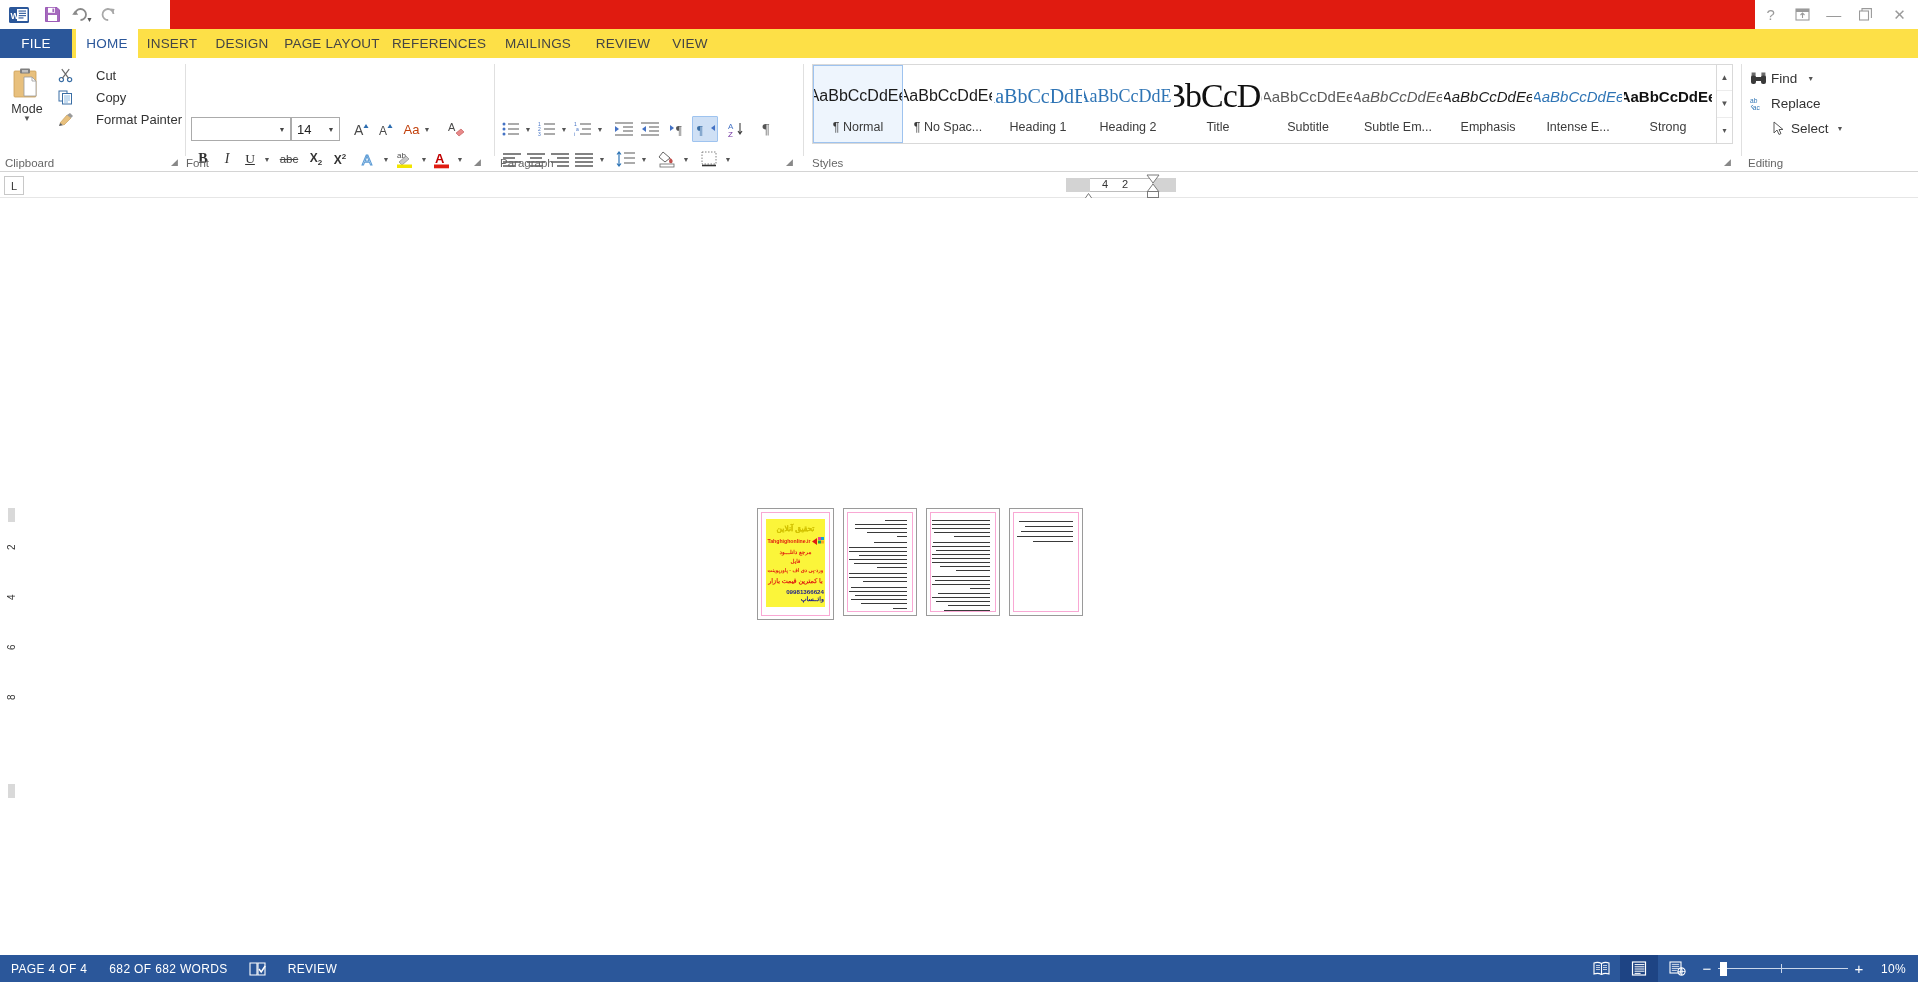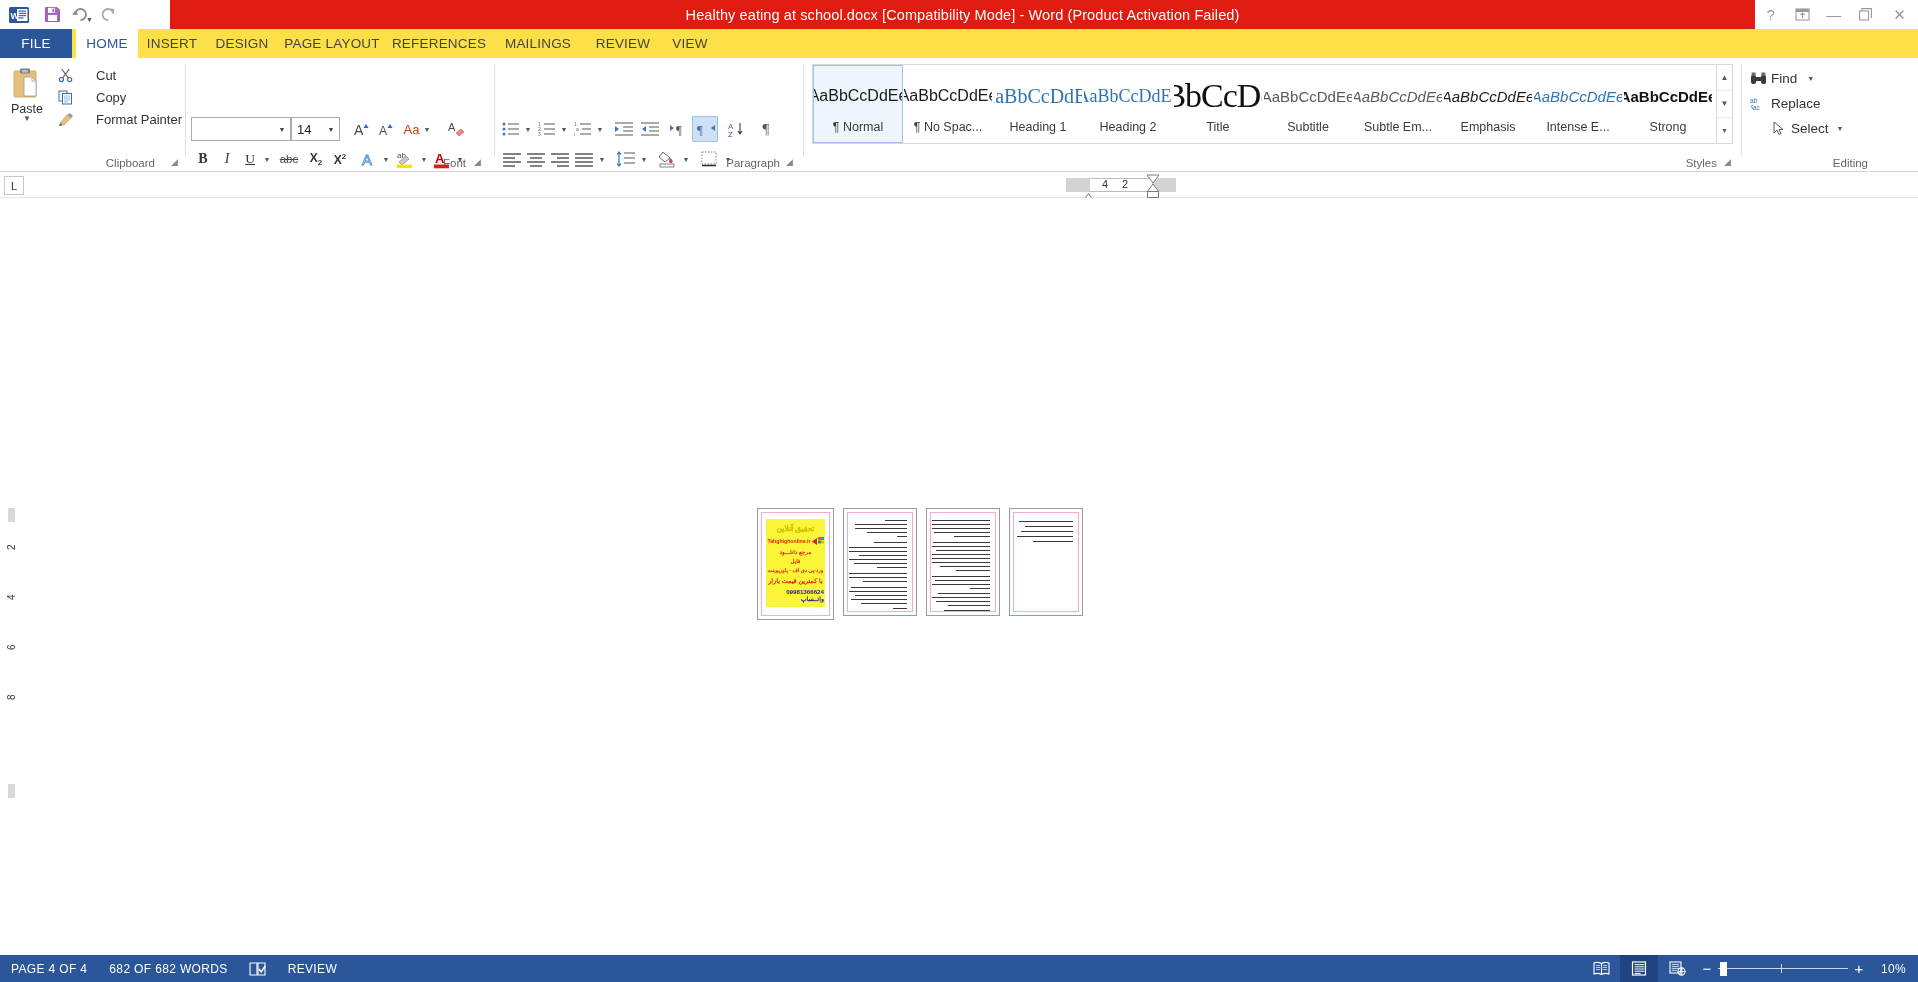--- a/index.html
+++ b/index.html
@@ -68,21 +68,21 @@
     position: absolute; right: 6px; top: 29px; height: 29px;
     display: flex; align-items: center; font-size: 13.5px; color: #444;
   }
   
   #ribbon {
     position: absolute; left: 0; top: 58px; width: 1918px; height: 114px;
     background: #ffffff; border-bottom: 1px solid #d4d4d4;
   }
   .grp-label {
     position: absolute; bottom: 2px; font-size: 11.5px; color: #666666;
-    text-align: right; white-space: nowrap;
+    text-align: left; white-space: nowrap;
   }
   .grp-sep {
     position: absolute; top: 6px; width: 1px; height: 92px; background: #e0e0e0;
   }
   .dlg-launcher {
     position: absolute; bottom: 3px; width: 11px; height: 11px;
     font-size: 9px; color: #888;
   }
   
   #paste-btn {
@@ -261,21 +261,20 @@
       <svg width="17" height="17" viewBox="0 0 17 17">
         <path d="M13.5 8 A5.5 5.5 0 1 0 8.2 14" fill="none" stroke="#a8a8a8" stroke-width="1.8"></path>
         <path d="M10.5 2.6 L14.6 3.0 L13.1 7.0 Z" fill="#a8a8a8"></path>
       </svg>
     </div>
     <div class="qat-btn">
       <span style="color:#ffffff;font-size:8px;">▼</span>
     </div>
   </div>
 
-  <div id="title-text">Healthy eating at school.docx [Compatibility Mode]  -  Word (Product Activation Failed)</div>
 
   <div id="wincontrols">
     <div class="wc-btn">?</div>
     <div class="wc-btn">
       <svg width="15" height="15" viewBox="0 0 15 15">
         <rect x="1" y="2" width="13" height="11" fill="none" stroke="#9a9a9a" stroke-width="1.1"></rect>
         <rect x="1" y="2" width="13" height="3" fill="#9a9a9a"></rect>
         <path d="M7.5 11 L7.5 6 M5.5 8 L7.5 6 L9.5 8" stroke="#9a9a9a" stroke-width="1.1" fill="none"></path>
       </svg>
     </div>
@@ -306,21 +305,21 @@
 <div id="ribbon">
 
   <div id="paste-btn">
     <svg width="32" height="34" viewBox="0 0 32 34">
       <rect x="3" y="4" width="22" height="26" rx="1" fill="#e8c07d" stroke="#cba057" stroke-width="0.8"></rect>
       <rect x="9" y="1.5" width="10" height="5" rx="1" fill="#7f7f7f"></rect>
       <rect x="11" y="3" width="6" height="2.5" fill="#bfbfbf"></rect>
       <path d="M13 10 h8 l4 4 v15 h-12 z" fill="#ffffff" stroke="#9a9a9a" stroke-width="0.8"></path>
       <path d="M21 10 v4 h4" fill="none" stroke="#9a9a9a" stroke-width="0.8"></path>
     </svg>
-    <span id="paste-label">Paste</span>
+    <span id="paste-label">Mode</span>
     <span id="paste-caret">▼</span>
   </div>
 
   <div class="cb-item" style="left:57px;top:7px;">
     <span class="cb-ico">
       <svg width="15" height="15" viewBox="0 0 15 15">
         <circle cx="3.4" cy="11.6" r="2.1" fill="none" stroke="#3a6ea5" stroke-width="1.2"></circle>
         <circle cx="11.6" cy="11.6" r="2.1" fill="none" stroke="#3a6ea5" stroke-width="1.2"></circle>
         <path d="M4.3 10.3 L11.2 1.2 M10.7 10.3 L3.8 1.2" stroke="#6a6a6a" stroke-width="1.2"></path>
       </svg>

